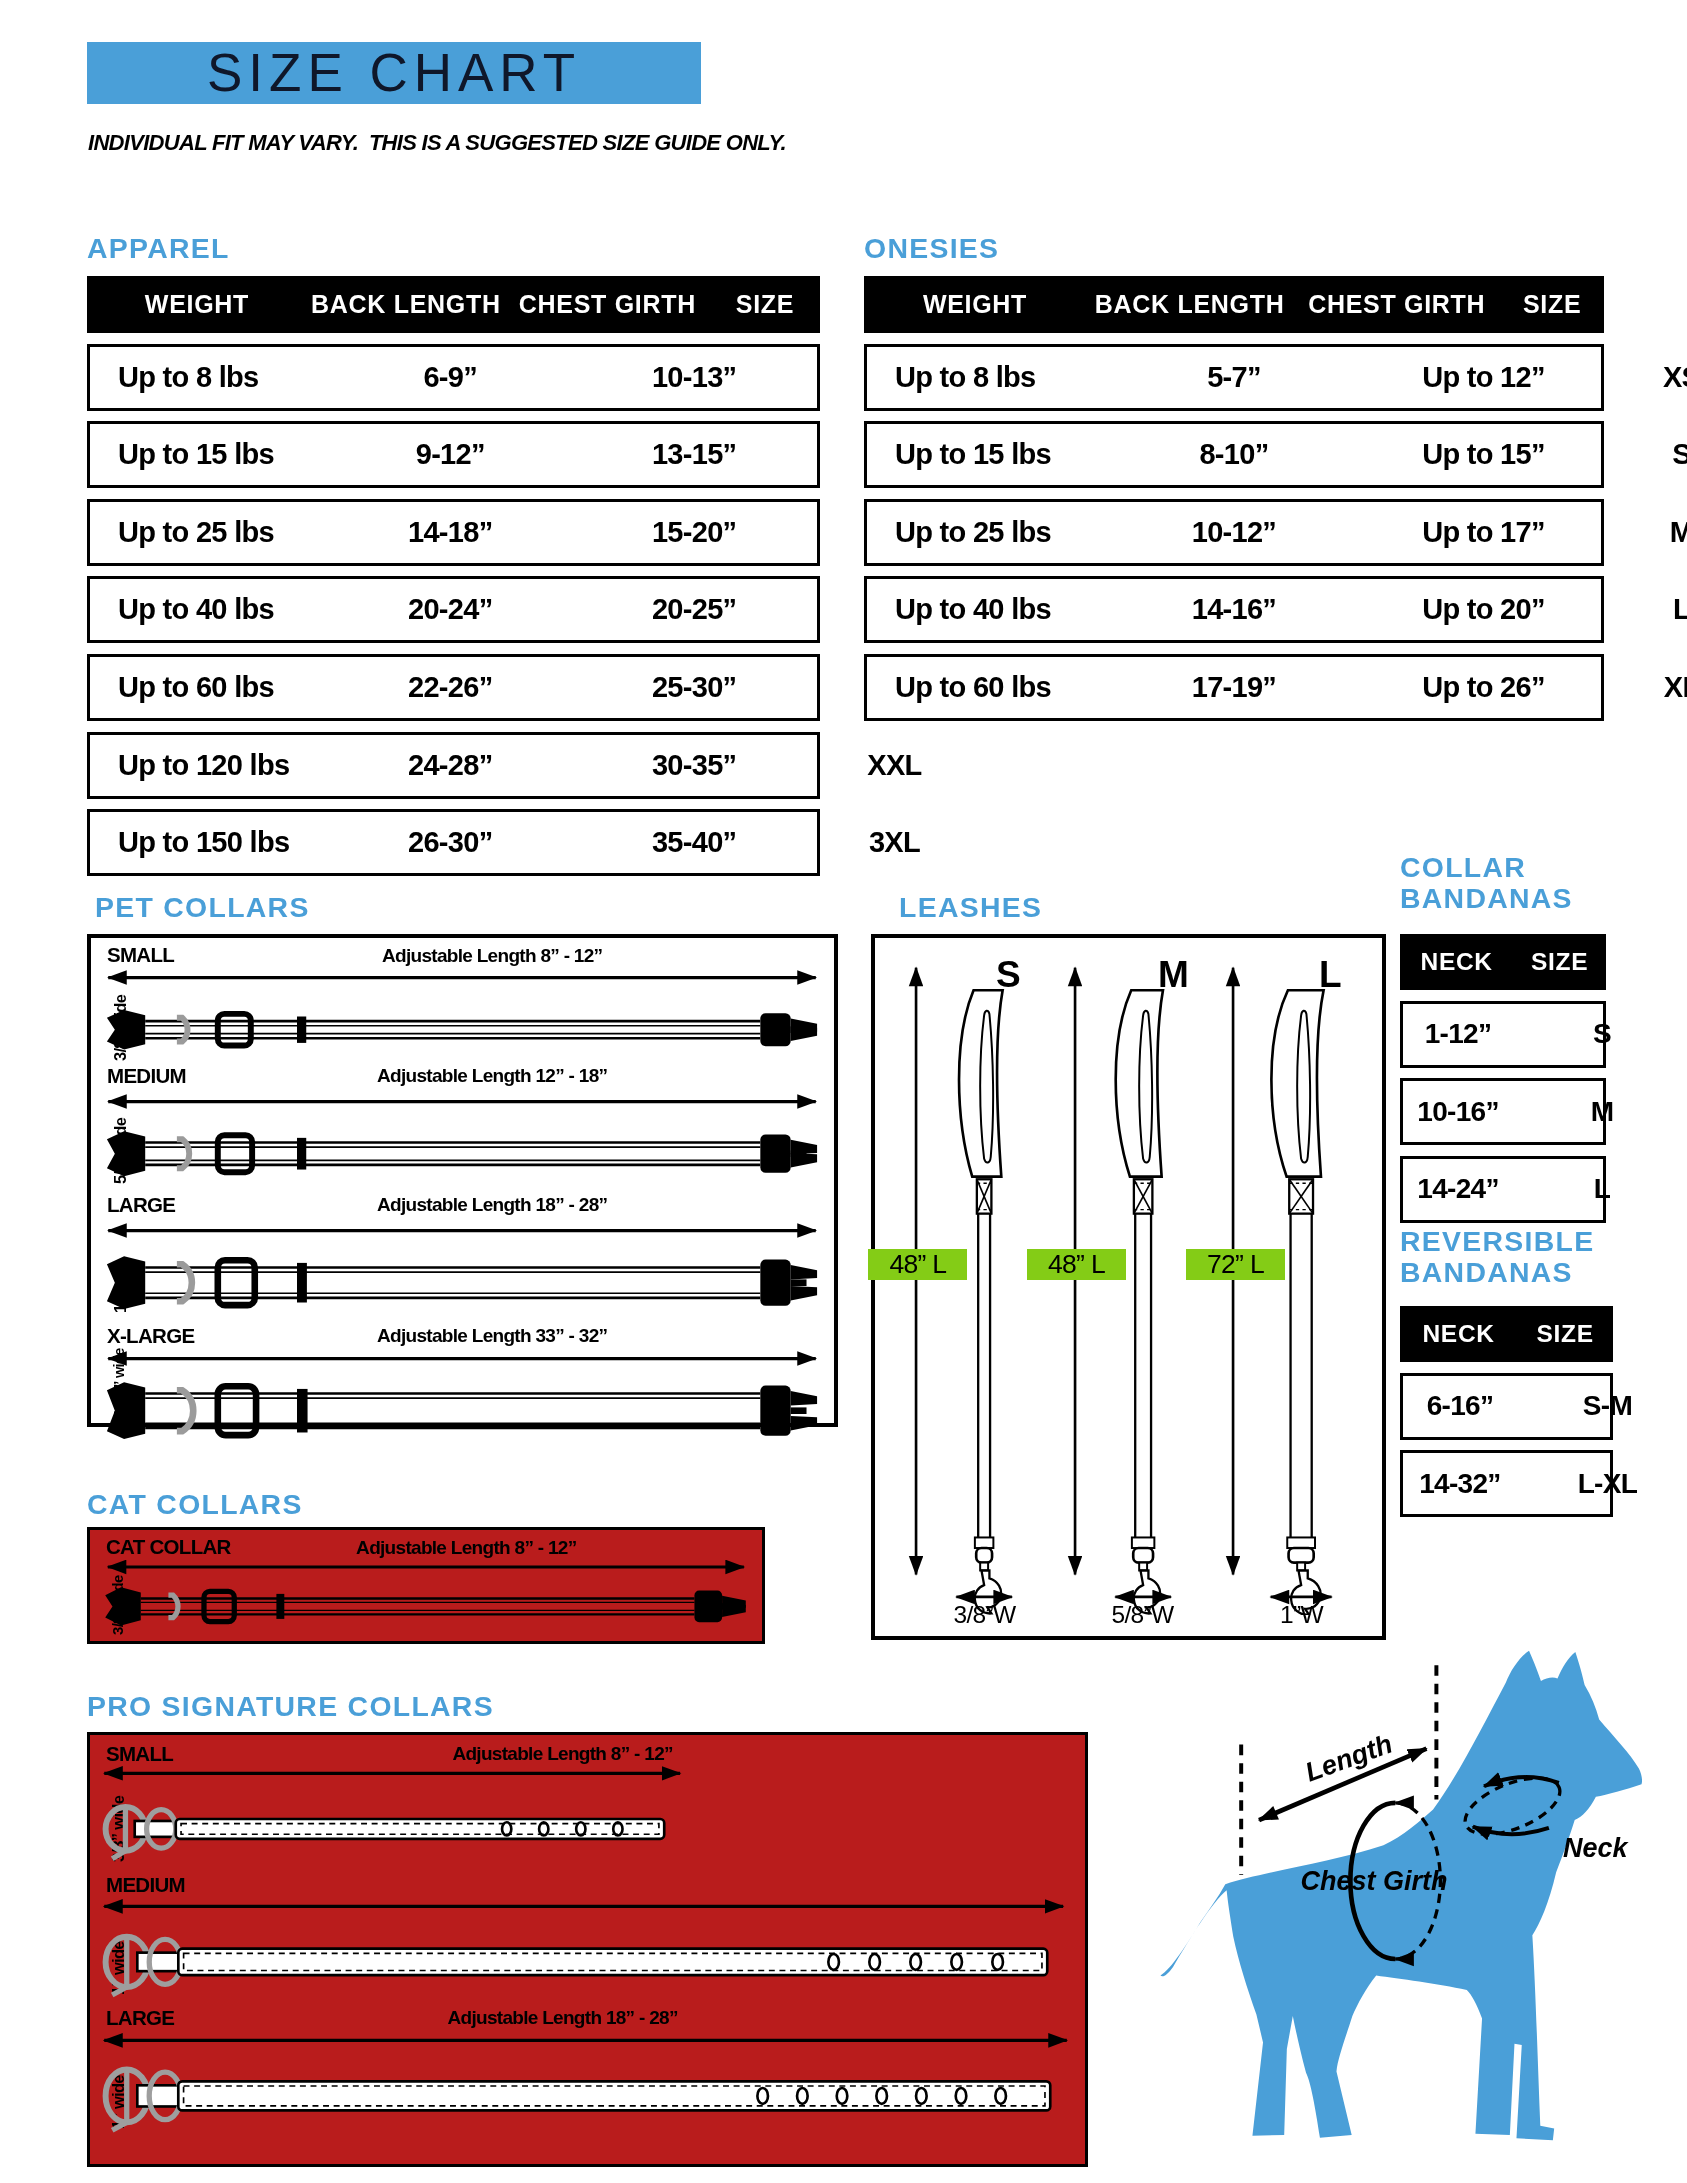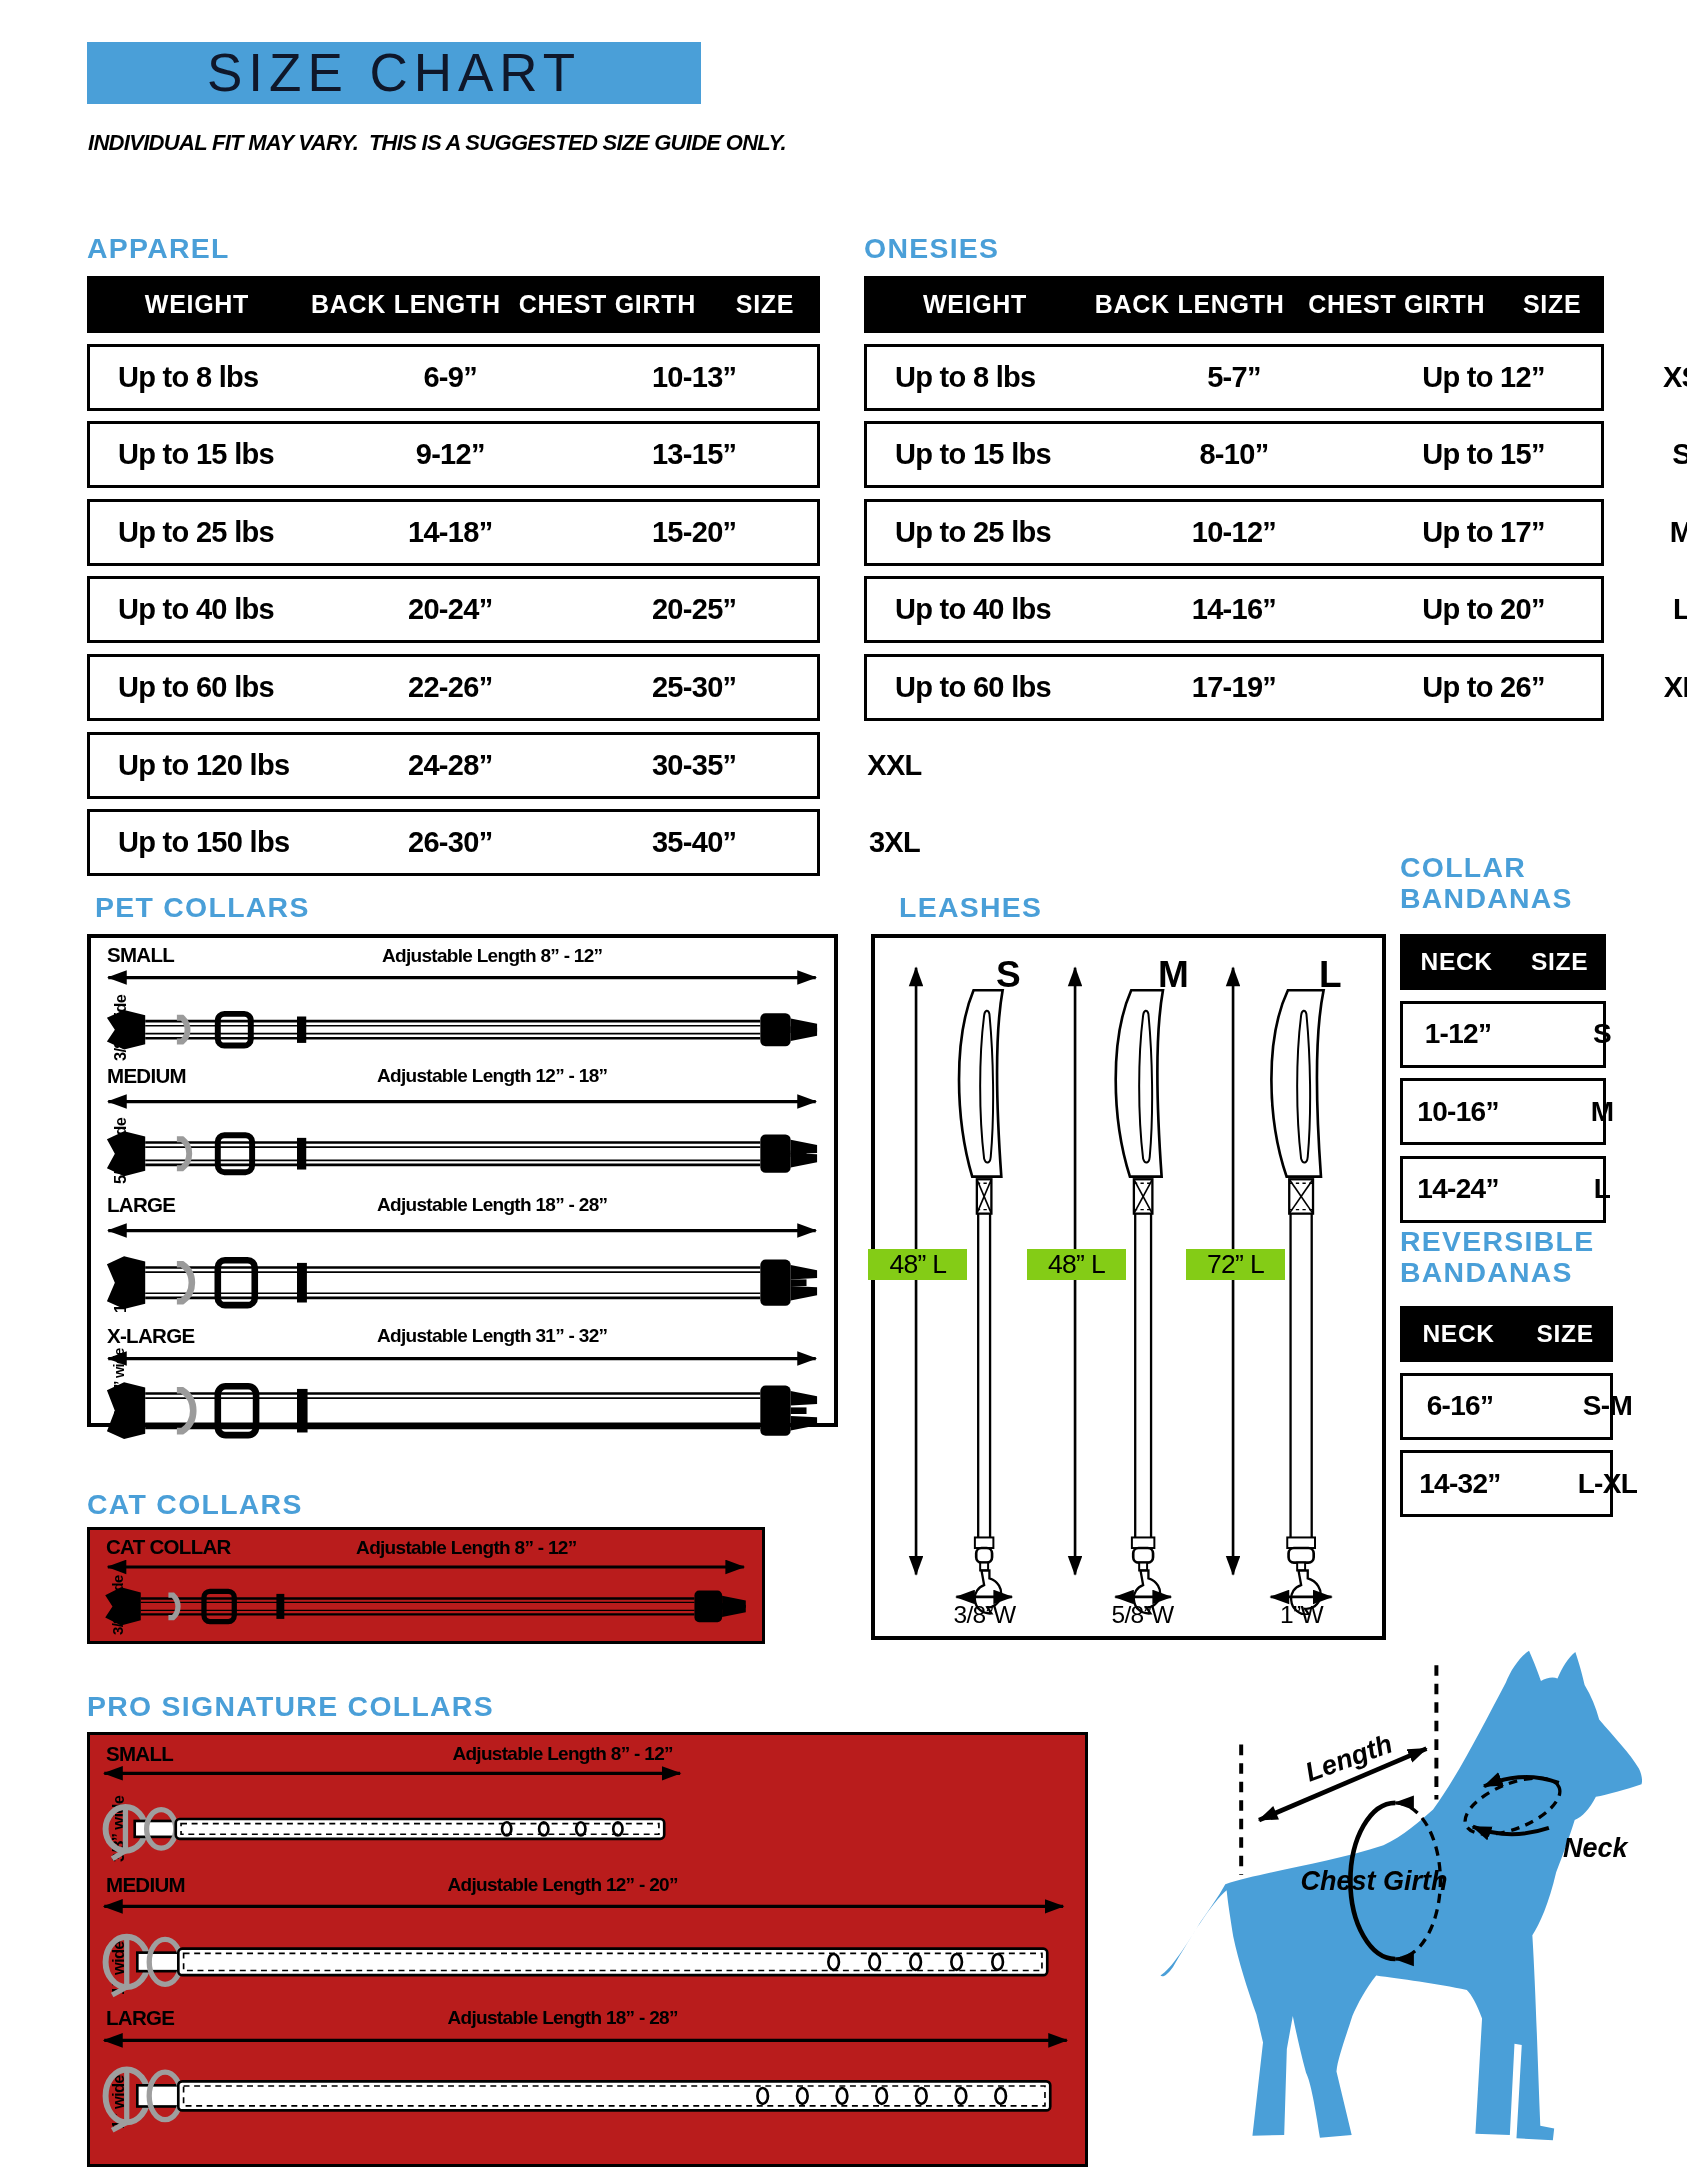--- a/index.html
+++ b/index.html
@@ -223,21 +223,21 @@
         <rect x="300" y="65" width="15" height="60" fill="#000"></rect>
         <rect x="1002" y="60" width="46" height="70" rx="8" fill="#000"></rect>
         <polygon points="1048,68 1088,76 1088,88 1048,90" fill="#000"></polygon>
         <polygon points="1048,122 1088,114 1088,102 1048,100" fill="#000"></polygon>
         <rect x="1048" y="90" width="24" height="10" fill="#000"></rect>
       </svg>
     </div>
 
     <div class="cgroup" style="top:386px;height:130px;">
       <span class="gname">X-LARGE</span>
-      <span class="glen">Adjustable Length 31” - 32”</span>
+      <span class="glen">Adjustable Length 33” - 32”</span>
       <span class="wlabel" style="left:20px;top:93px;font-size:14.6px;">1 1/4” wide</span>
       <svg style="position:absolute;left:6.6px;top:24px;" width="728" height="99" viewBox="0 0 1100 150">
         <line x1="14" y1="16" x2="1086" y2="16" stroke="#000" stroke-width="5" marker-start="url(#mS)" marker-end="url(#mE)"></line>
         <line x1="70" y1="69" x2="1002" y2="69" stroke="#000" stroke-width="4"></line>
         <line x1="70" y1="121" x2="1002" y2="121" stroke="#000" stroke-width="4"></line>
         <line x1="70" y1="76" x2="1002" y2="76" stroke="#000" stroke-width="2.5"></line>
         <line x1="70" y1="114" x2="1002" y2="114" stroke="#000" stroke-width="2.5"></line>
         <path d="M70,60 L70,130 L38,138 L12,126 L24,95 L12,64 L38,52 Z" fill="#000"></path>
         <path d="M118,64 h8 a37,37 0 0 1 0,62 h-8" fill="none" stroke="#9b9b9b" stroke-width="10"></path>
         <rect x="180" y="58" width="58" height="74" rx="12" fill="none" stroke="#000" stroke-width="10"></rect>
@@ -396,21 +396,20 @@
         <rect x="130" y="90" width="722" height="16" fill="none" stroke="#000" stroke-width="2.5" stroke-dasharray="9 7"></rect>
         <ellipse cx="622" cy="98" rx="7" ry="10" fill="none" stroke="#000" stroke-width="4"></ellipse>
         <ellipse cx="678" cy="98" rx="7" ry="10" fill="none" stroke="#000" stroke-width="4"></ellipse>
         <ellipse cx="734" cy="98" rx="7" ry="10" fill="none" stroke="#000" stroke-width="4"></ellipse>
         <ellipse cx="790" cy="98" rx="7" ry="10" fill="none" stroke="#000" stroke-width="4"></ellipse>
       </svg>
     </div>
 
     <div class="cgroup" style="top:138px;height:132px;">
       <span class="gname">MEDIUM</span>
-      <span class="glen glen-pro">Adjustable Length 12” - 20”</span>
       <span class="wlabel" style="left:18.5px;top:122px;">1” wide</span>
       <svg style="position:absolute;left:5.3px;top:24px;" width="982" height="106" viewBox="0 0 1485 160">
         <line x1="14" y1="14" x2="1464" y2="14" stroke="#000" stroke-width="5" marker-start="url(#mS)" marker-end="url(#mE)"></line>
         <ellipse cx="48" cy="98" rx="32" ry="38" fill="none" stroke="#9e9e9e" stroke-width="9"></ellipse>
         <line x1="48" y1="60" x2="48" y2="136" stroke="#9e9e9e" stroke-width="8"></line>
         <line x1="48" y1="136" x2="26" y2="148" stroke="#9e9e9e" stroke-width="8"></line>
         <rect x="64" y="84" width="62" height="28" fill="#fff" stroke="#000" stroke-width="4"></rect>
         <ellipse cx="106" cy="98" rx="24" ry="34" fill="none" stroke="#9e9e9e" stroke-width="8"></ellipse>
         <rect x="126" y="78" width="1314" height="40" rx="6" fill="#fff" stroke="#000" stroke-width="4"></rect>
         <rect x="134" y="85" width="1298" height="26" fill="none" stroke="#000" stroke-width="2.5" stroke-dasharray="9 7"></rect>

